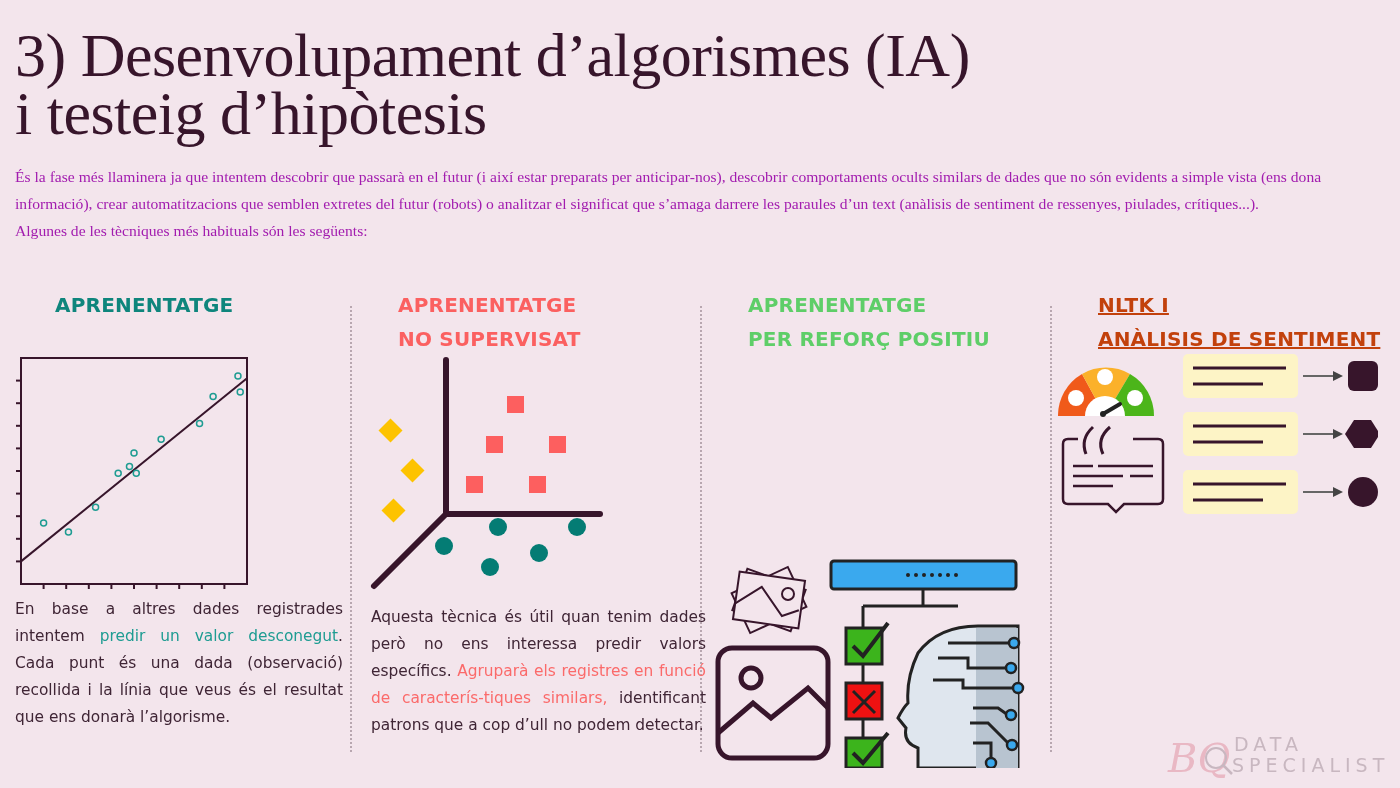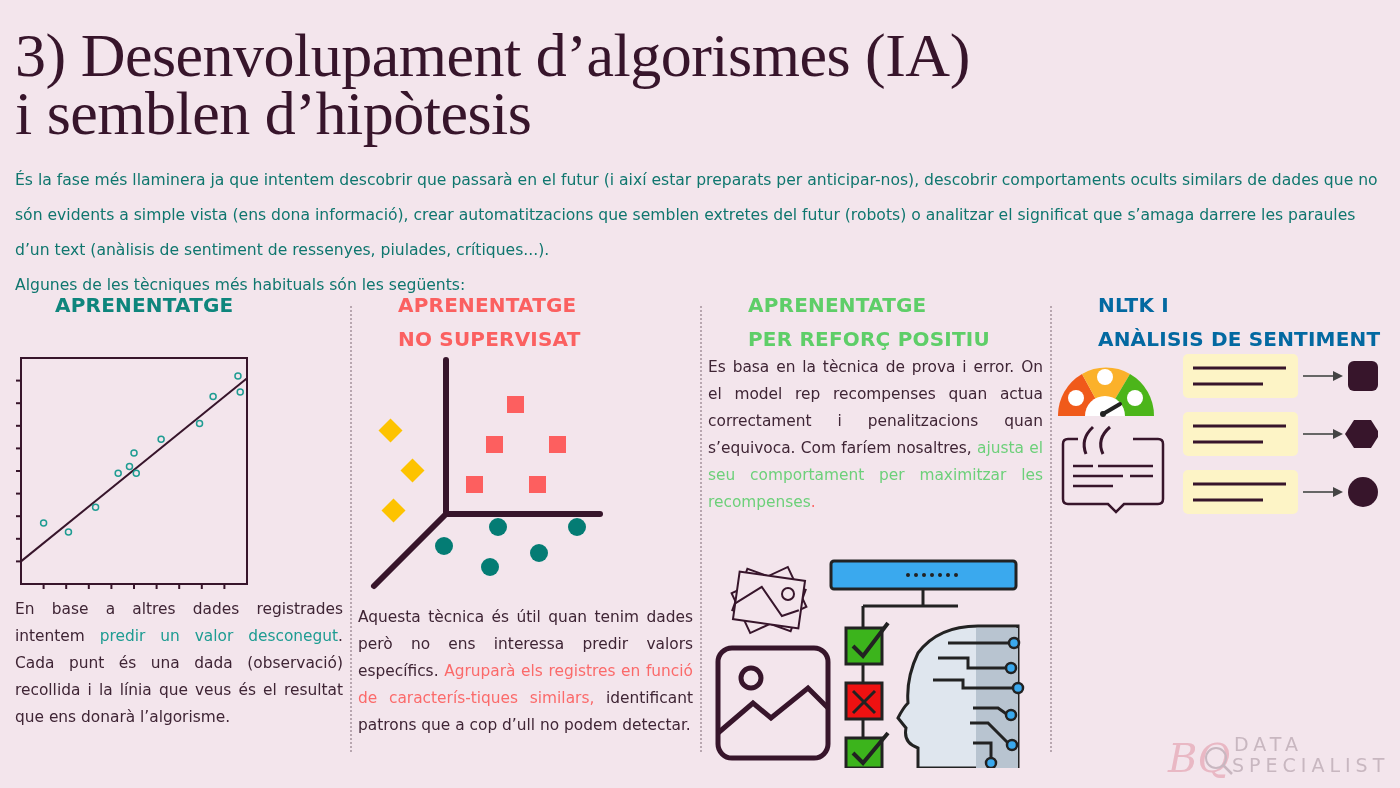--- a/index.html
+++ b/index.html
@@ -11,41 +11,41 @@
     position: relative;
   }
   .title {
     position: absolute; left: 15px; top: 26px;
     font-family: Liberation Serif, serif;
     font-size: 62px; line-height: 58px; font-weight: 400;
     color: #37152b; letter-spacing: -0.5px;
   }
   .intro {
     position: absolute; left: 15px; top: 163px; width: 1375px;
-    font-size: 15.6px; line-height: 35px; color: #0f766e;
+    font-size: 15.6px; line-height: 27px; color: #a21caf; font-family: Liberation Serif, serif;
   }
   .col {
     position: absolute; top: 288px; height: 480px;
   }
   .col.c1 { left: 15px; width: 328px; }
   .col.c2 { left: 358px; width: 335px; }
   .col.c3 { left: 708px; width: 335px; }
   .col.c4 { left: 1058px; width: 327px; }
   .divider {
     position: absolute; top: 306px; height: 446px; width: 0;
     border-left: 2px dotted #b8a7b0;
   }
   .heading {
     font-family: "DejaVu Sans", sans-serif; font-weight: 700;
     font-size: 20px; line-height: 34px; letter-spacing: 0.2px; margin-left: 40px;
   }
   .h-teal { color: #0e857c; }
   .h-coral { color: #fb6060; }
   .h-green { color: #5ece68; }
-  .h-magenta { color: #0369a1; }
+  .h-magenta { color: #c2410c; text-decoration: underline; }
   .body-text {
     font-size: 15.4px; line-height: 27px; color: #3f2535;
     text-align: justify; text-align-last: left;
   }
   .hl-teal { color: #1e9c92; }
   .hl-coral { color: #fb6a6a; }
   .hl-green { color: #6dd07a; }
   .hl-magenta { color: #d1299a; }
   .abs { position: absolute; }
   svg { display: block; }
@@ -56,21 +56,21 @@
     position: absolute; left: 1232px; top: 734px;
     font-family: "DejaVu Sans", sans-serif; font-size: 19px; line-height: 21px;
     letter-spacing: 5px; color: #c8b7c0;
   }
 </style>
 </head>
 <body>
 
 <h1 class="title">
   <div>3) Desenvolupament d’algorismes (IA)</div>
-  <div>i semblen d’hipòtesis</div>
+  <div>i testeig d’hipòtesis</div>
 </h1>
 
 <div class="intro">
   <p>És la fase més llaminera ja que intentem descobrir que passarà en el futur (i així estar preparats per anticipar-nos), descobrir comportaments ocults similars de dades que no són evidents a simple vista (ens dona informació), crear automatitzacions que semblen extretes del futur (robots) o analitzar el significat que s’amaga darrere les paraules d’un text (anàlisis de sentiment de ressenyes, piulades, crítiques...).</p>
   <p>Algunes de les tècniques més habituals són les següents:</p>
 </div>
 
 <div class="divider" style="left:350px"></div>
 <div class="divider" style="left:700px"></div>
 <div class="divider" style="left:1050px"></div>
@@ -146,33 +146,30 @@
       </g>
       <g fill="#047c74">
         <circle cx="86" cy="192" r="9"></circle>
         <circle cx="140" cy="173" r="9"></circle>
         <circle cx="132" cy="213" r="9"></circle>
         <circle cx="181" cy="199" r="9"></circle>
         <circle cx="219" cy="173" r="9"></circle>
       </g>
     </svg>
   </div>
-  <p class="body-text abs" style="left:0;top:316px;width:335px;">
+  <p class="body-text abs" style="left:13px;top:316px;width:335px;">
     <span>Aquesta tècnica és útil quan tenim dades però no ens interessa predir valors específics. </span><span class="hl-coral">Agruparà els registres en funció de caracterís-tiques similars,</span><span> identificant patrons que a cop d’ull no podem detectar.</span>
   </p>
 </section>
 
 <section class="col c3">
   <h2 class="heading h-green">
     <div>APRENENTATGE</div>
     <div>PER REFORÇ POSITIU</div>
   </h2>
-  <p class="body-text abs" style="left:0;top:66px;width:335px;">
-    <span>Es basa en la tècnica de prova i error. On el model rep recompenses quan actua correctament i penalitzacions quan s’equivoca. Com faríem nosaltres, </span><span class="hl-green">ajusta el seu comportament per maximitzar les recompenses</span><span class="hl-coral">.</span>
-  </p>
   <div class="abs" style="left:0;top:270px;width:330px;height:210px;">
     <svg width="330" height="210" viewBox="0 0 330 210">
 
       <g fill="none" stroke="#37152b" stroke-width="2">
         <rect x="30" y="20" width="62" height="44" transform="rotate(-25 61 42)"></rect>
         <rect x="30" y="20" width="62" height="44" transform="rotate(20 61 42)"></rect>
         <rect x="28" y="18" width="66" height="48" transform="rotate(8 61 42)" fill="#f3e5ec"></rect>
         <circle cx="80" cy="36" r="6"></circle>
         <polyline points="28,50 52,30 76,56 92,48" transform="rotate(8 61 42)"></polyline>
       </g>

